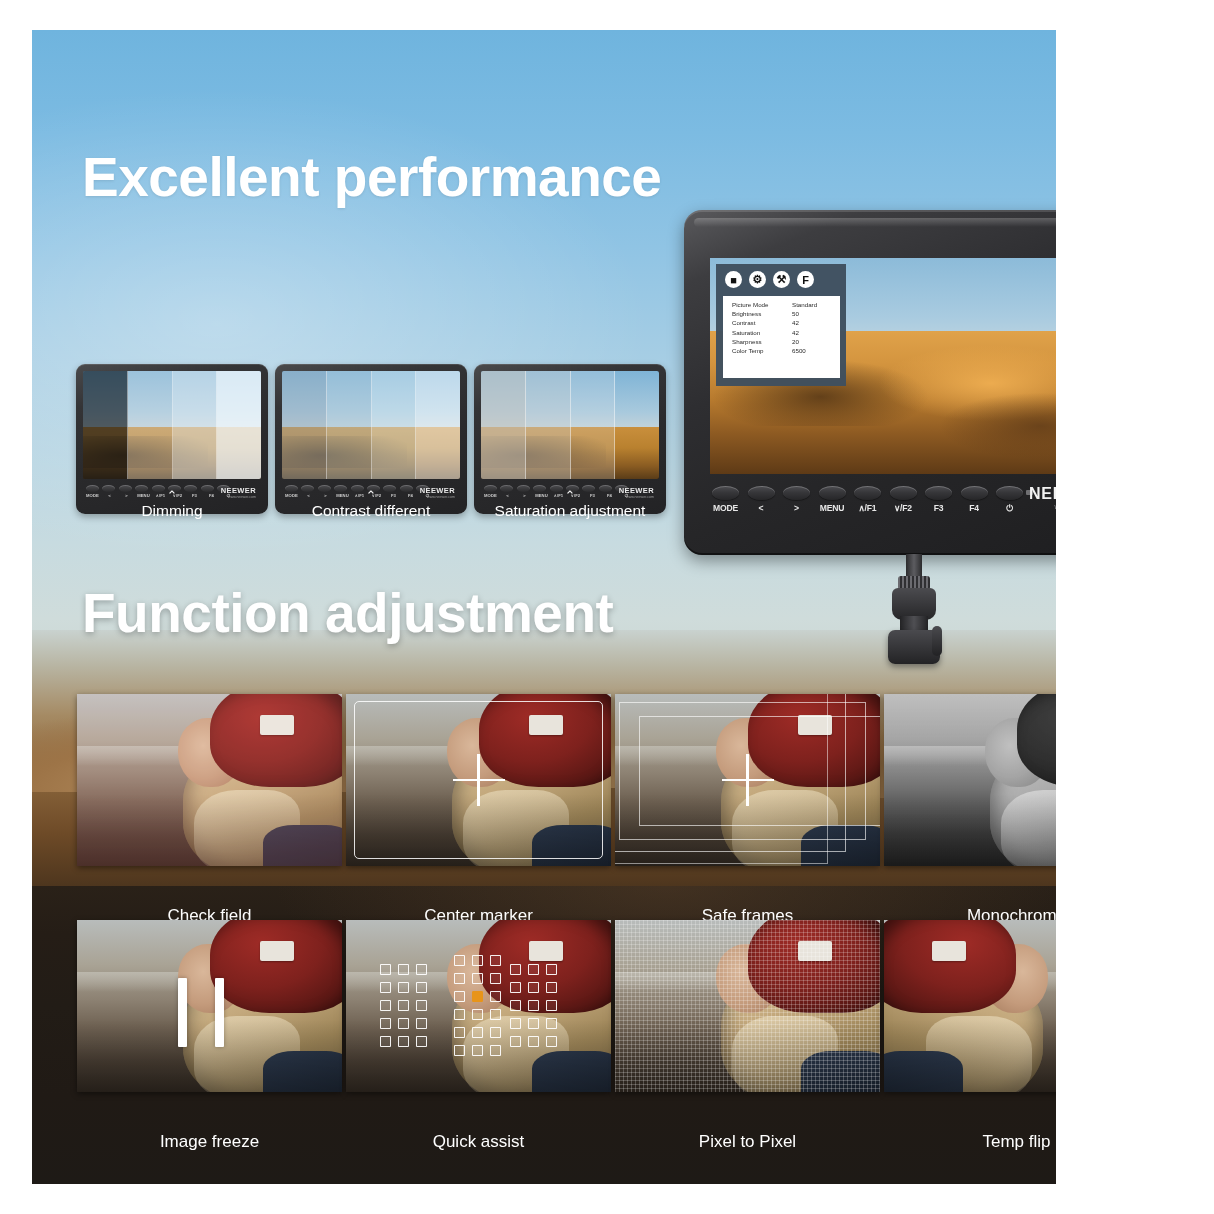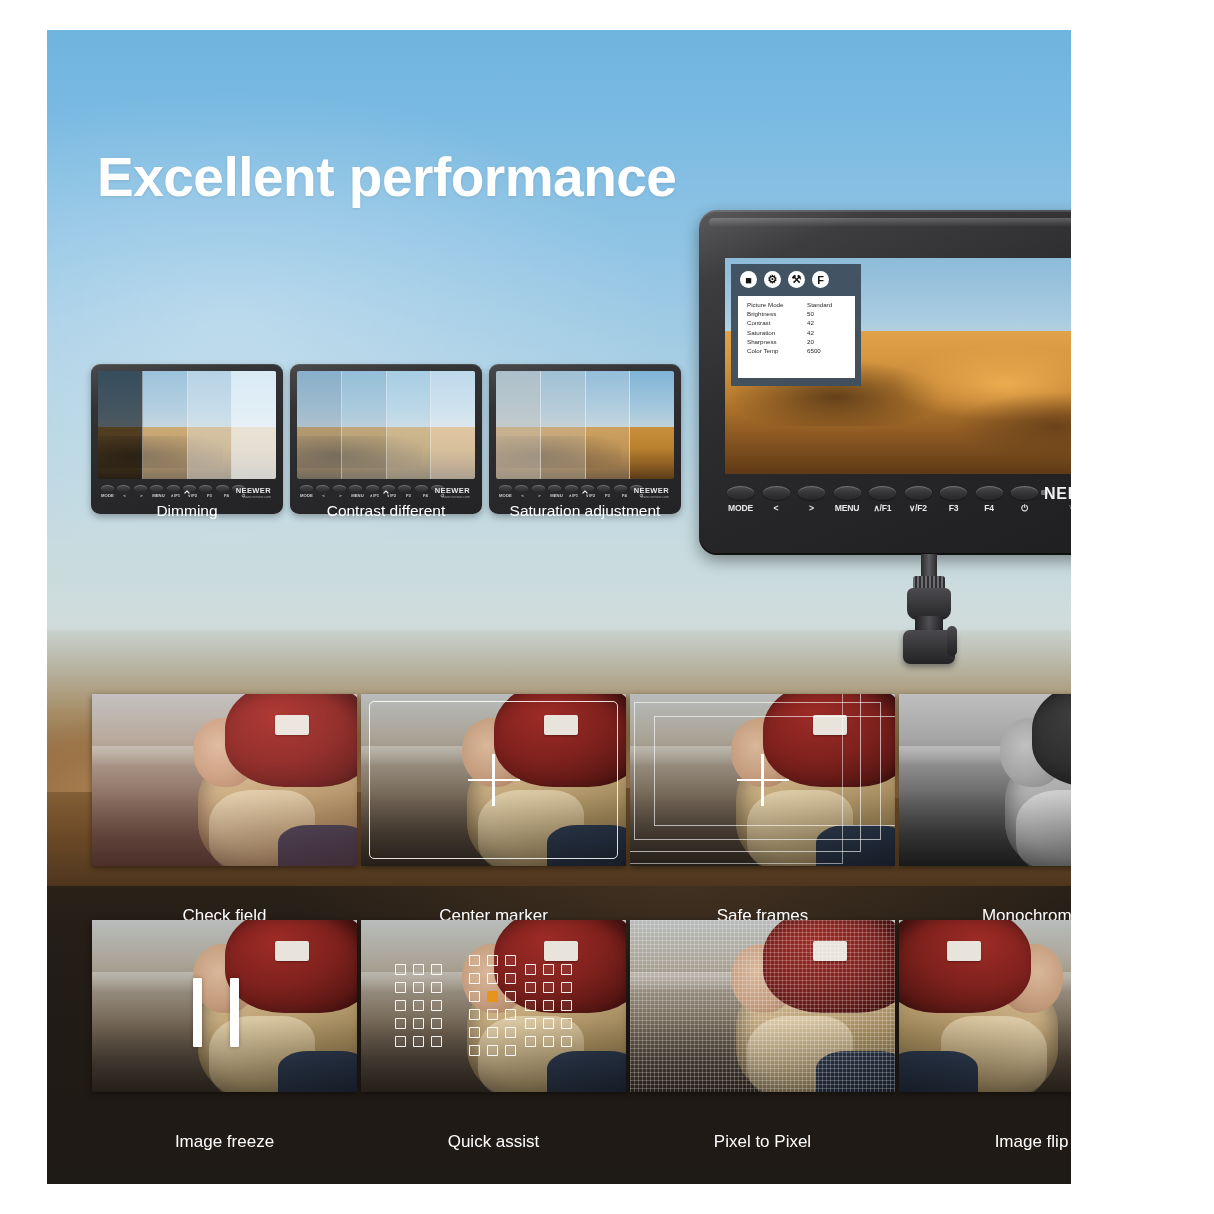--- a/index.html
+++ b/index.html
@@ -9,21 +9,21 @@
   }
   .page{
     position:relative;
     width:1214px;height:1214px;
     margin:0 auto;
     background:#ffffff;
     overflow:hidden;
   }
   
   .canvas{
-    position:absolute;left:47px;top:30px;
+    position:absolute;left:32px;top:30px;
     width:1024px;height:1154px;
     overflow:hidden;
     background:#0d0d0d;
   }
 
   
   .sky{
     position:absolute;left:0;top:0;width:100%;height:640px;
     background:
       radial-gradient(ellipse 700px 380px at 18% 46%, rgba(255,255,255,.30), rgba(255,255,255,0) 62%),
@@ -517,20 +517,21 @@
 
     <div class="mount">
       <div class="stem"></div>
       <div class="knurl"></div>
       <div class="ball"></div>
       <div class="neck"></div>
       <div class="base"></div>
       <div class="lever"></div>
     </div>
 
+    <div class="h1 h1-b">Function adjustment</div>
 
     <div class="tile" style="left:45px;top:664px">
       <div class="photo">
         <div class="bg"></div>
           <div class="horizon"></div>
           <div class="hair"></div>
           <div class="face"></div>
         <div class="hat"></div>
           <div class="hatband"></div>
           <div class="hair2"></div>
@@ -709,16 +710,16 @@
           <div class="horizon"></div>
           <div class="hair"></div>
           <div class="face"></div>
         <div class="hat"></div>
           <div class="hatband"></div>
           <div class="hair2"></div>
           <div class="sweater"></div>
           <div class="shade"></div>
       </div>
     </div>
-    <div class="fcap" style="left:852px;top:1102px">Image flip</div>
+    <div class="fcap" style="left:852px;top:1102px">Temp flip</div>
 
   </div>
 </div>
 
 </body></html>

